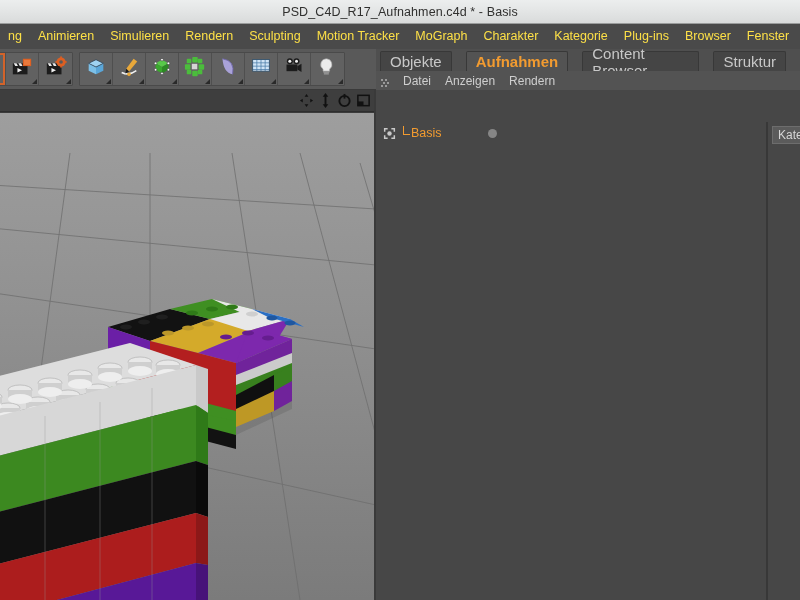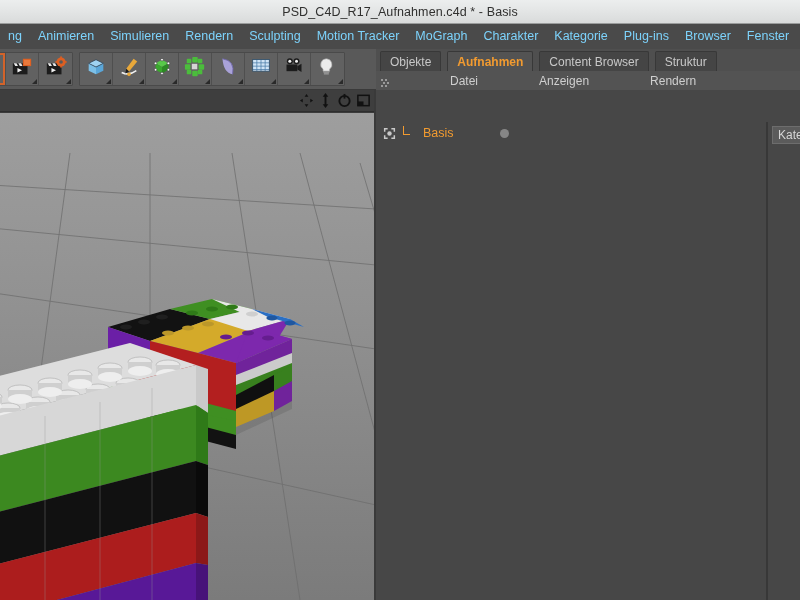--- a/index.html
+++ b/index.html
@@ -20,21 +20,21 @@
   }
   .titlebar-text { font-size:12.5px; color:#30302f; letter-spacing:.1px; }
 
   
   .menubar {
     position:absolute; left:0; top:24px; width:800px; height:25px;
     background:#4a4a4a;
     display:flex; align-items:center; overflow:hidden;
   }
   .menu-item {
-    font-size:12.5px; color:#7dd3fc; padding:0 8px;
+    font-size:12.5px; color:#fde047; padding:0 8px;
     white-space:nowrap; line-height:25px; cursor:default;
   }
 
   
   .toolbar {
     position:absolute; left:0; top:49px; width:800px; height:41px;
     background:#595959; border-bottom:1px solid #3a3a3a;
     display:flex; align-items:center;
   }
   .tb-group {
@@ -70,31 +70,30 @@
 
   
   .rightpanel { position:absolute; left:376px; top:90px; width:424px; height:510px; background:#474747; }
 
   .tabbar {
     position:absolute; left:376px; top:49px; width:424px; height:22px;
     background:#4f4f4f; display:flex; align-items:flex-end; padding-left:4px;
   }
   .tab {
     height:20px; padding:0 9px; display:flex; align-items:center;
-    font-size:12px; color:#c8c8c8; background:#454545;
-    border:1px solid #383838; border-bottom:none; margin-right:6px;
+    font-size:15px; color:#c8c8c8; background:#454545;
+    border:1px solid #383838; border-bottom:none; margin-right:14px;
     border-radius:2px 2px 0 0;
   }
   .tab.active { background:#535353; color:#f29b30; font-weight:bold; }
 
   .panelmenu {
     position:absolute; left:376px; top:71px; width:424px; height:21px;
     background:#535353; display:flex; align-items:center; padding-left:4px;
     border-bottom:1px solid #3d3d3d;
-    gap:47px;
   }
   .grip { width:12px; height:12px; margin-right:4px; }
   .pm-item { font-size:12px; color:#cfcfcf; padding:0 7px; line-height:21px; white-space:nowrap; }
 
   .panel-toolbar {
     position:absolute; left:376px; top:92px; width:424px; height:30px;
     background:#4d4d4d; display:flex; align-items:center; padding-left:9px;
     border-bottom:1px solid #3a3a3a;
   }
   .pt-group { display:flex; height:26px; background:#5d5d5d; border:1px solid #474747; margin-right:6px; }
@@ -102,21 +101,21 @@
             border-right:1px solid #4d4d4d; }
   .pt-btn:last-child { border-right:none; }
   .pt-btn.hl { background:#9ec3e8; }
 
   .tree { position:absolute; left:376px; top:122px; width:424px; height:478px; background:#474747; }
   .tree-row { height:22px; display:flex; align-items:center; padding-left:6px; }
   .tree-icon { width:14px; height:14px; margin-right:3px; display:flex; align-items:center; justify-content:center; }
   .tree-elbow { width:12px; height:14px; position:relative; }
   .tree-elbow:before { content:''; position:absolute; left:4px; top:0; width:1px; height:8px; background:#f29b30; }
   .tree-elbow:after  { content:''; position:absolute; left:4px; top:8px; width:7px; height:1px; background:#f29b30; }
-  .tree-label { font-size:12.5px; color:#f29b30; margin-left:12px; }
+  .tree-label { font-size:12.5px; color:#f29b30; margin-left:0; }
   .tree-dot { width:9px; height:9px; border-radius:50%; background:#868686; margin-left:46px; }
 
   .col-divider { position:absolute; left:766px; top:122px; width:2px; height:478px; background:#383838; }
   .col-header {
     position:absolute; left:772px; top:126px; height:18px; padding:0 5px;
     background:#5b5b5b; border:1px solid #6d6d6d; display:flex; align-items:center;
     font-size:12px; color:#d6d6d6; white-space:nowrap; overflow:hidden;
   }
   .vsplit { position:absolute; left:374px; top:90px; width:2px; height:510px; background:#3a3a3a; }
 </style>

